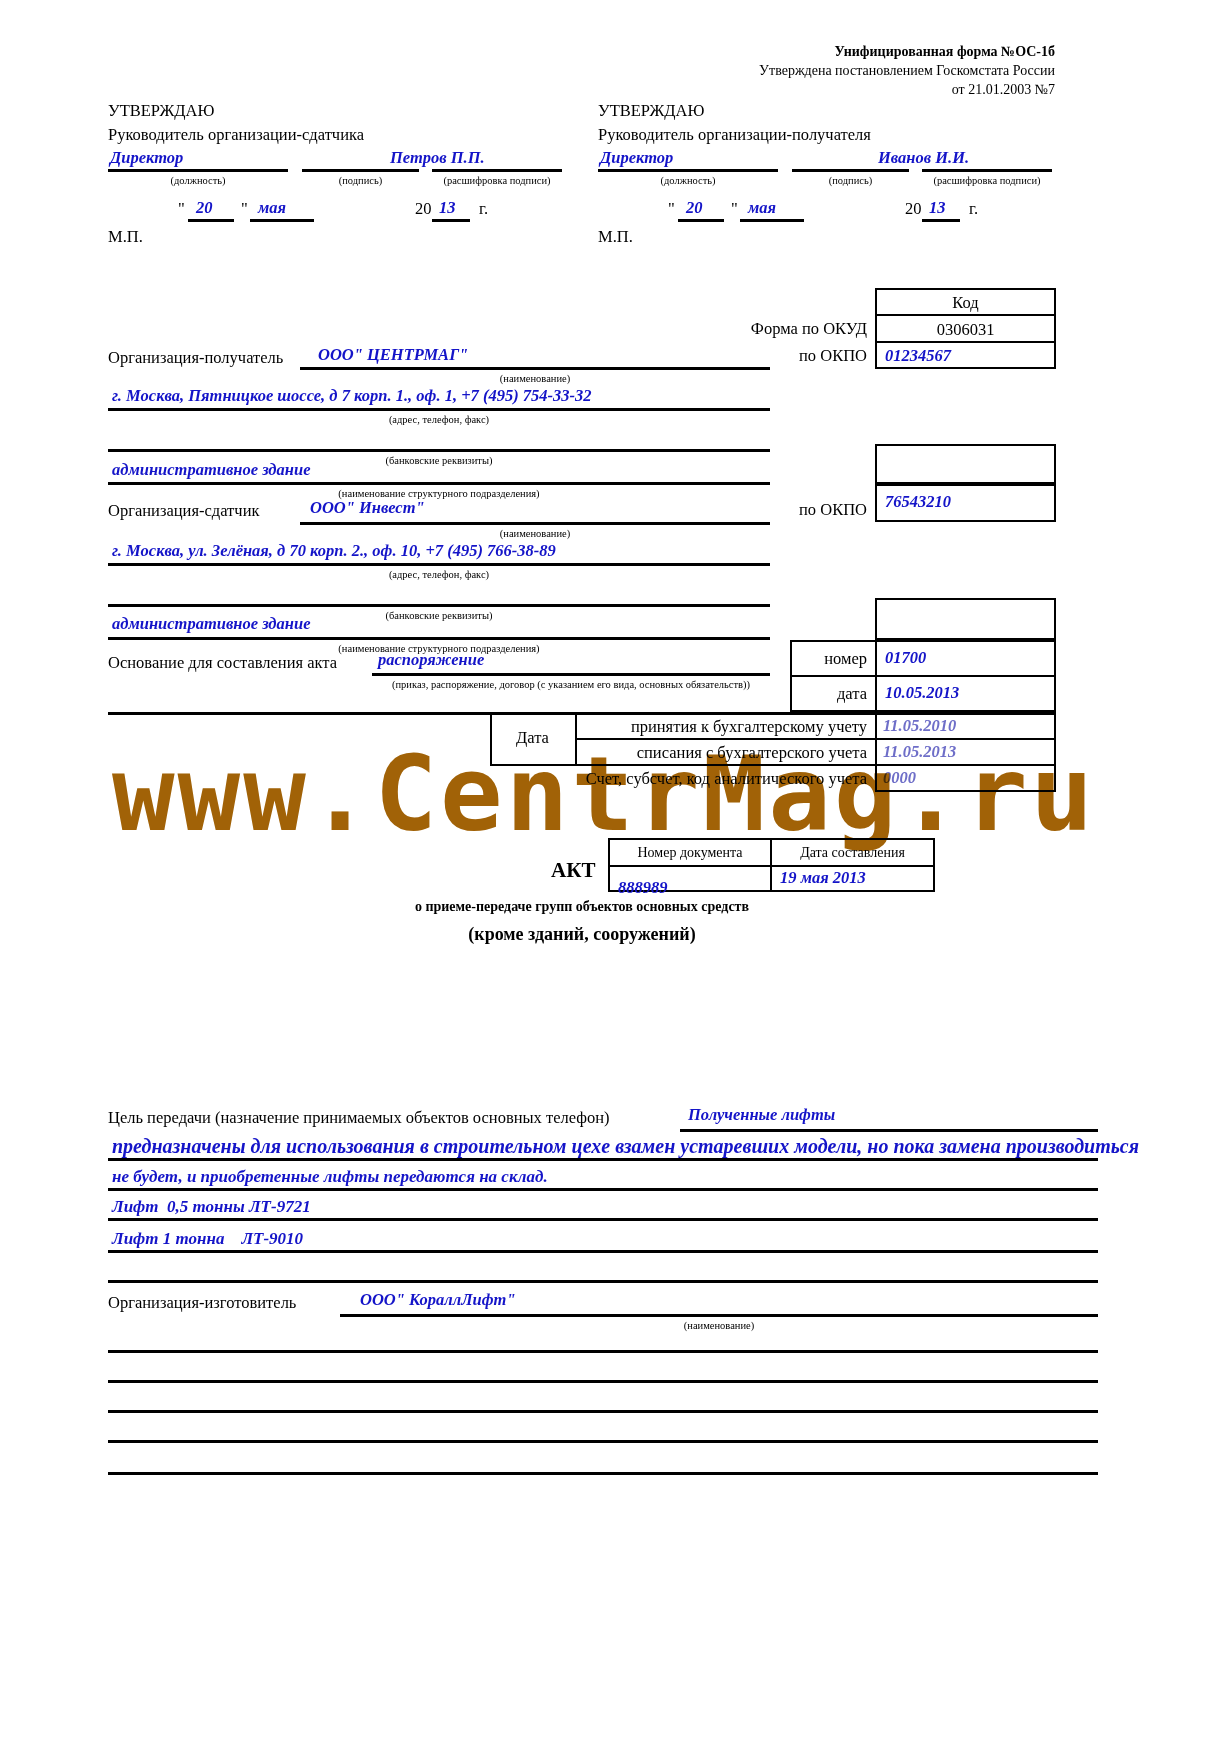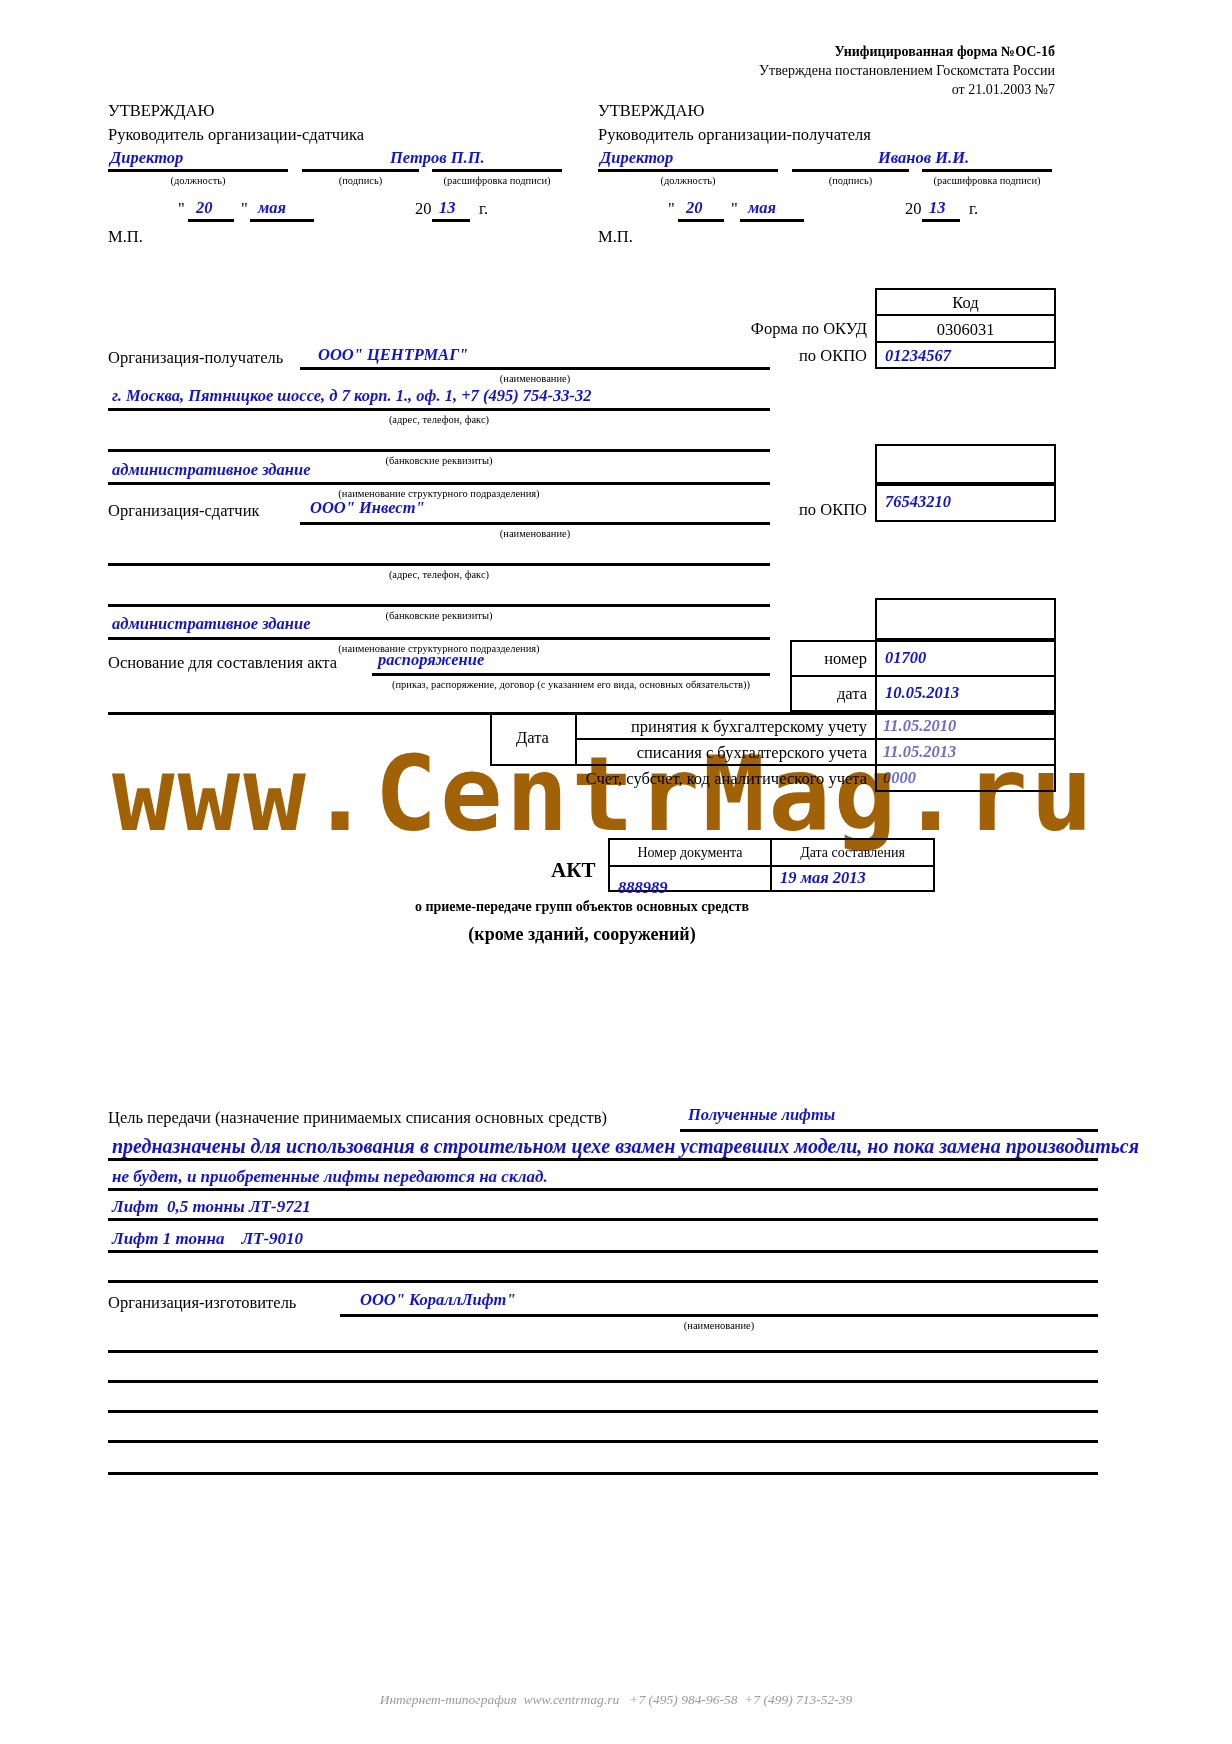--- a/index.html
+++ b/index.html
@@ -113,20 +113,21 @@
   <div class="hint" style="left:108px;top:487px;width:662px">(наименование структурного подразделения)</div>
 
   <div class="bx" style="left:875px;top:484px;width:181px;height:38px">
     <div class="t blue" style="left:8px;top:5px">76543210</div>
   </div>
   <div class="t right" style="left:605px;top:499px;width:262px">по ОКПО</div>
   <div class="t" style="left:108px;top:500px">Организация-сдатчик</div>
   <div class="t blue" style="left:310px;top:497px">ООО" Инвест"</div>
   <div class="rl" style="left:300px;top:522px;width:470px"></div>
   <div class="hint" style="left:300px;top:527px;width:470px">(наименование)</div>
+  <div class="t blue" style="left:112px;top:540px">г. Москва, ул. Зелёная, д 70 корп. 2., оф. 10, +7 (495) 766-38-89</div>
   <div class="rl" style="left:108px;top:563px;width:662px"></div>
   <div class="hint" style="left:108px;top:568px;width:662px">(адрес, телефон, факс)</div>
   <div class="rl" style="left:108px;top:604px;width:662px"></div>
   <div class="hint" style="left:108px;top:609px;width:662px">(банковские реквизиты)</div>
   <div class="bx" style="left:875px;top:598px;width:181px;height:42px"></div>
   <div class="t blue" style="left:112px;top:613px">административное здание</div>
   <div class="rl" style="left:108px;top:637px;width:662px"></div>
   <div class="hint" style="left:108px;top:642px;width:662px">(наименование структурного подразделения)</div>
 
   <div class="t" style="left:108px;top:652px">Основание для составления акта</div>
@@ -166,21 +167,21 @@
     <div class="hl" style="left:0;top:25px;width:323px"></div>
     <div class="t14 center" style="left:0;top:3px;width:160px">Номер документа</div>
     <div class="t14 center" style="left:162px;top:3px;width:161px">Дата составления</div>
     <div class="t blue" style="left:8px;top:37px">888989</div>
     <div class="t blue" style="left:170px;top:27px">19 мая 2013</div>
   </div>
   <div class="t b" style="left:551px;top:860px;font-size:21px">АКТ</div>
   <div class="t b center" style="left:108px;top:896px;width:948px;font-size:14px">о приеме-передаче групп объектов основных средств</div>
   <div class="t b center" style="left:108px;top:924px;width:948px;font-size:18px">(кроме зданий, сооружений)</div>
 
-  <div class="t" style="left:108px;top:1107px">Цель передачи (назначение принимаемых списания основных средств)</div>
+  <div class="t" style="left:108px;top:1107px">Цель передачи (назначение принимаемых объектов основных телефон)</div>
   <div class="t blue" style="left:688px;top:1104px">Полученные лифты</div>
   <div class="rl" style="left:680px;top:1129px;width:418px"></div>
   <div class="t blue" style="left:112px;top:1136px;font-size:20px">предназначены для использования в строительном цехе взамен устаревших модели, но пока замена производиться</div>
   <div class="rl" style="left:108px;top:1158px;width:990px"></div>
   <div class="t blue" style="left:112px;top:1166px;font-size:17px">не будет, и приобретенные лифты передаются на склад.</div>
   <div class="rl" style="left:108px;top:1188px;width:990px"></div>
   <div class="t blue" style="left:112px;top:1196px;font-size:17px">Лифт  0,5 тонны ЛТ-9721</div>
   <div class="rl" style="left:108px;top:1218px;width:990px"></div>
   <div class="t blue" style="left:112px;top:1228px;font-size:17px">Лифт 1 тонна    ЛТ-9010</div>
   <div class="rl" style="left:108px;top:1250px;width:990px"></div>
@@ -190,15 +191,14 @@
   <div class="t blue" style="left:360px;top:1289px">ООО" КораллЛифт"</div>
   <div class="rl" style="left:340px;top:1314px;width:758px"></div>
   <div class="hint" style="left:340px;top:1319px;width:758px">(наименование)</div>
 
   <div class="rl" style="left:108px;top:1350px;width:990px"></div>
   <div class="rl" style="left:108px;top:1380px;width:990px"></div>
   <div class="rl" style="left:108px;top:1410px;width:990px"></div>
   <div class="rl" style="left:108px;top:1440px;width:990px"></div>
   <div class="rl" style="left:108px;top:1472px;width:990px"></div>
 
-  <div class="foot" style="top:1692px">Интернет-типография  www.centrmag.ru   +7 (495) 984-96-58  +7 (499) 713-52-39</div>
 
 </div>
 
 </body></html>

